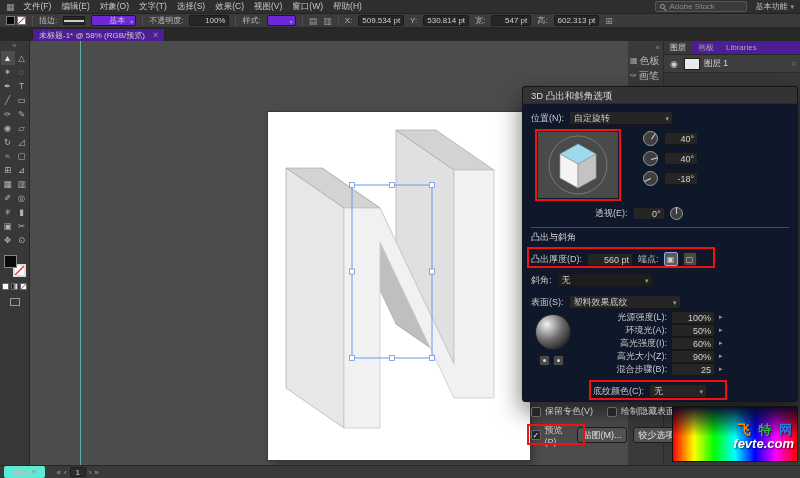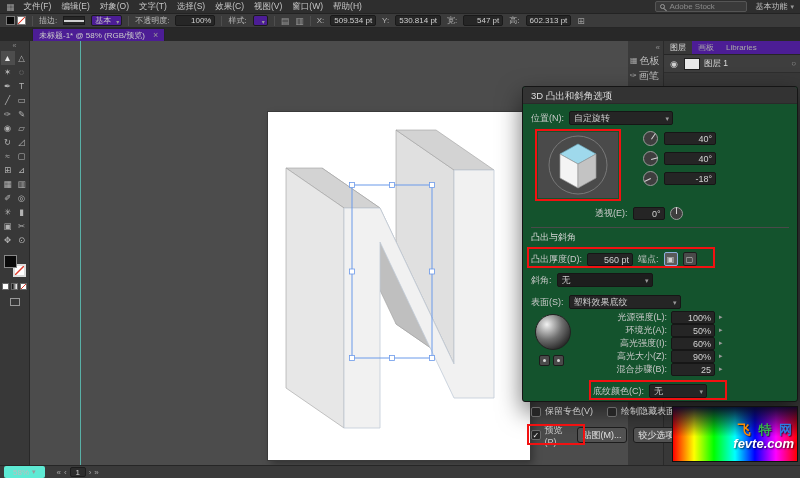--- a/index.html
+++ b/index.html
@@ -29,22 +29,22 @@
   .controlbar { position:absolute; left:0; top:14px; width:800px; height:14px;
     background:#3b3b3b; border-bottom:1px solid #262626;
     display:flex; align-items:center; gap:6px; padding:0 6px; font-size:8px; color:#b8b8b8; }
   .sw-fill { width:9px; height:9px; background:#0a0a0a; border:1px solid #777; }
   .sw-stroke { width:9px; height:9px; border:1px solid #777; margin-left:-4px;
     background:linear-gradient(135deg,#fff 42%,#e23d2e 46%,#e23d2e 54%,#fff 58%); }
   .cb-sep { width:1px; height:10px; background:#4e4e4e; }
   .stroke-line { width:22px; height:9px; background:#262626; border:1px solid #1a1a1a;
     display:flex; align-items:center; }
   .stroke-line i { display:block; width:100%; height:2px; background:#cfcfcf; }
-  .mini-sel { background:#4c1d95; border:1px solid #1b1b1b; border-radius:2px;
-    padding:0 10px 0 3px; height:11px; line-height:10px; position:relative; color:#c4c4c4; }
+  .mini-sel { background:#6d28d9; border:1px solid #1b1b1b; border-radius:2px;
+    padding:0 10px 0 17px; height:11px; line-height:10px; position:relative; color:#c4c4c4; }
   .mini-sel::after { content:"▾"; position:absolute; right:2px; top:1px; font-size:6px; color:#9a9a9a; }
   .ctl-val { background:#262626; border:1px solid #1a1a1a; border-radius:2px;
     padding:0 3px; height:11px; line-height:10px; min-width:40px; text-align:right; color:#cfcfcf; }
   .ctl-ic { color:#9a9a9a; font-size:9px; }
   
   .tabbar { position:absolute; left:0; top:28px; width:800px; height:13px; background:#282828; }
   .doc-tab { position:absolute; left:32px; top:0; height:13px; background:#4c1d95;
     border:1px solid #242424; border-bottom:none; display:flex; align-items:center;
     gap:8px; padding:0 6px; font-size:8px; color:#cdcdcd; }
   .tab-close { color:#9a9a9a; font-size:9px; }
@@ -92,21 +92,21 @@
   .ptab { padding:0 6px; font-size:8px; line-height:14px; color:#a8a8a8; }
   .ptab.active { background:#383838; color:#dcdcdc; }
   .layer-row { display:flex; align-items:center; gap:4px; height:18px;
     border-bottom:1px solid #2e2e2e; padding:0 4px; background:#3e3e3e; }
   .eye { color:#cfcfcf; font-size:9px; width:12px; text-align:center; }
   .thumb { width:16px; height:12px; background:#e9e9e9; border:1px solid #1f1f1f; }
   .lname { font-size:8.5px; color:#ddd; flex:1; }
   .ltarget { color:#9a9a9a; font-size:8px; }
   
   .dialog { position:absolute; left:522px; top:86px; width:276px; height:316px;
-    background:#14532d; border:1px solid #151515; border-radius:3px;
+    background:#0f172a; border:1px solid #151515; border-radius:3px;
     box-shadow:0 10px 24px rgba(0,0,0,.55); z-index:5; }
   .dlg-title { height:17px; line-height:17px; padding:0 8px; background:#333;
     border-bottom:1px solid #2a2a2a; border-radius:3px 3px 0 0; color:#ddd; font-size:9.5px; }
   .dlg-body { position:relative; padding:4px 8px; font-size:9px; color:#c9c9c9; }
   .row { display:flex; align-items:center; gap:5px; }
   .sel { position:relative; height:14px; display:flex; align-items:center;
     background:#252525; border:1px solid #161616; border-radius:2px;
     padding:0 13px 0 4px; color:#ccc; }
   .sel::after { content:"▾"; position:absolute; right:3px; top:3px; font-size:7px; color:#9a9a9a; }
   .sel.darksel { background:#1d1d1d; }
@@ -125,21 +125,21 @@
   .dials { margin-left:22px; display:flex; flex-direction:column; gap:5px; padding-top:2px; }
   .dial-row { display:flex; align-items:center; gap:6px; }
   .dial { position:relative; width:15px; height:15px; border:1px solid #9b9b9b;
     border-radius:50%; background:#3e3e3e; }
   .dial i { position:absolute; left:50%; top:50%; width:7px; height:1px;
     background:#d6d6d6; transform-origin:0 0; }
   .dial.dx i { transform:rotate(-55deg); }
   .dial.dy i { transform:rotate(-15deg); }
   .dial.dz i { transform:rotate(155deg); }
   .dial.dp i { transform:rotate(-90deg); }
-  .dial-row .val { width:52px; }
+  .dial-row .val { width:34px; }
   .r-persp { margin:6px 0 0 64px; }
   .r-persp .val { width:32px; }
   .r-persp .dial { width:13px; height:13px; }
   .r-sect { margin-top:7px; padding-top:3px; border-top:1px solid #4a4a4a;
     color:#d8d8d8; height:22px; line-height:12px; }
   .r-depth { position:relative; height:20px; }
   .frame-depth { left:-4px; top:-2px; width:188px; height:21px; }
   .r-depth .val { width:46px; }
   .cap-btn { width:14px; height:14px; background:#4a4a4a; border:1px solid #1c1c1c;
     border-radius:2px; color:#d0d0d0; font-size:8px; text-align:center; line-height:13px; }

